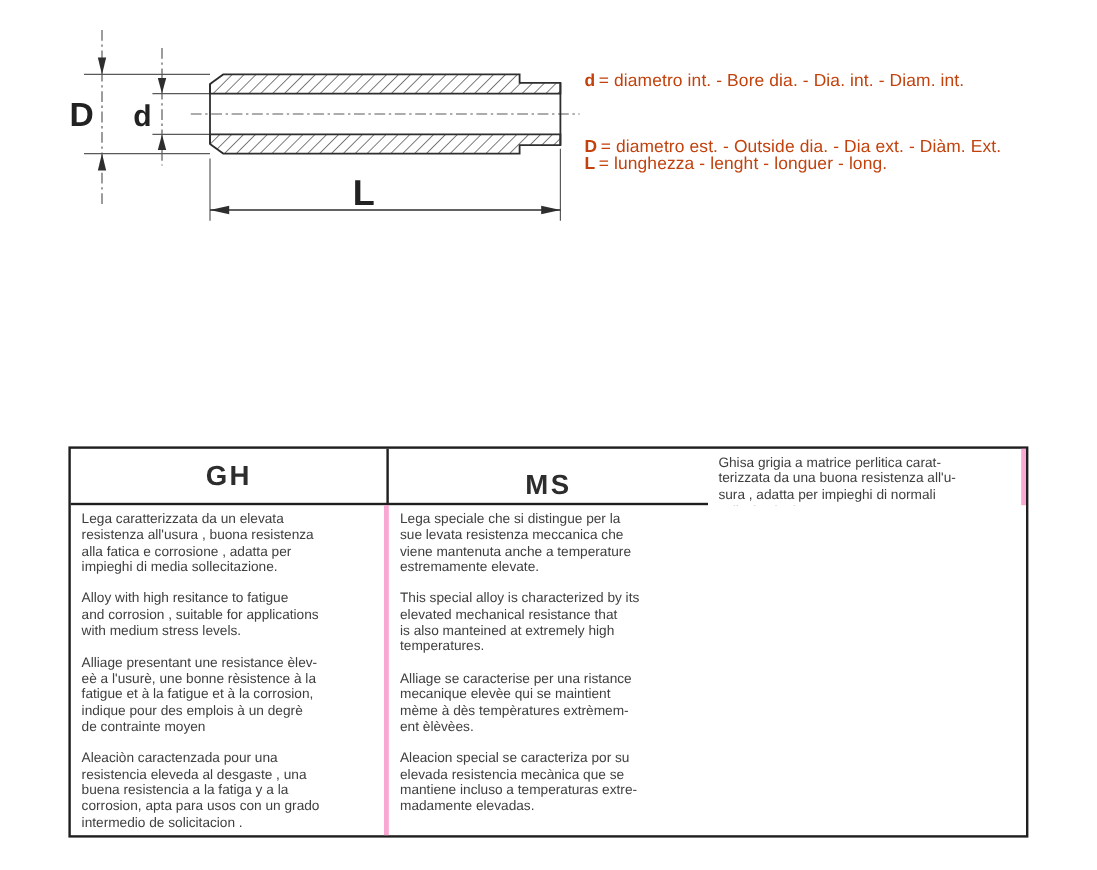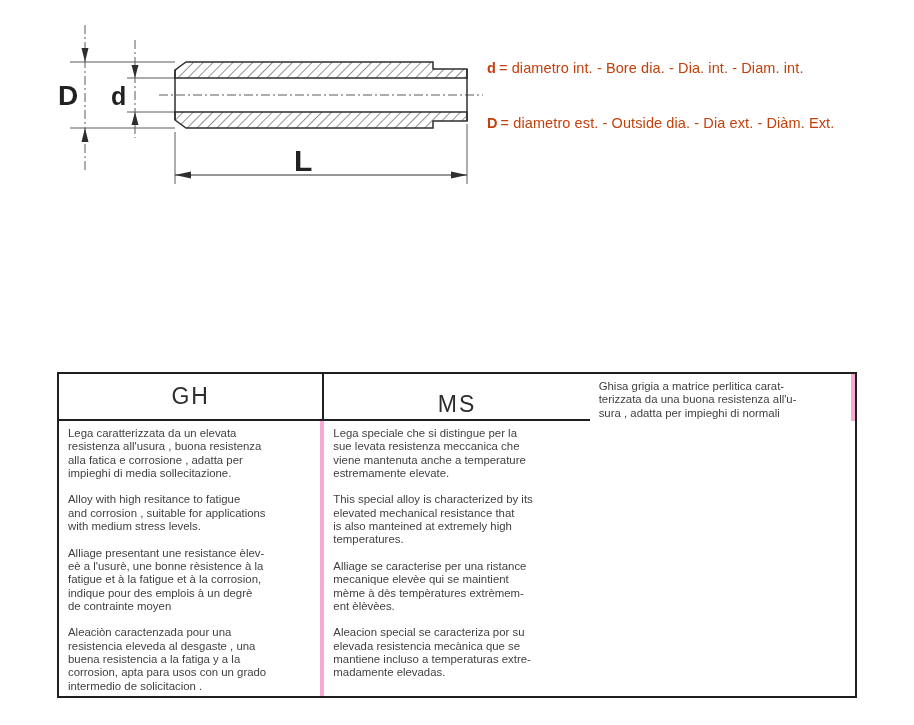--- a/index.html
+++ b/index.html
@@ -24,21 +24,21 @@
   }
   
   .materials-table{
     position:absolute;left:57px;top:372px;width:800px;height:326px;
     box-sizing:border-box;border:2px solid #1f1f1f;
     display:grid;grid-template-columns:1fr 1fr 1fr;grid-template-rows:47px 1fr;
   }
   .th{
     box-sizing:border-box;border-right:2px solid #1f1f1f;border-bottom:2px solid #1f1f1f;
     display:flex;align-items:center;justify-content:center;
-    font-size:23px;letter-spacing:2px;color:#2d2d2d;font-weight:400;
+    font-size:23px;letter-spacing:2px;color:#2d2d2d;font-weight:700;
   }
   .th.last{border-right:none;margin-top:16px;}
   .td{
     box-sizing:border-box;border-right:4px solid #f9a8d4;
     padding:6px 6px 3px 9px;font-size:11.4px;line-height:13.3px;
     color:#3f3f3f;white-space:pre-line;overflow:hidden;
   }
   .td.last{border-right:none;border-radius:15px;}
 </style>
 </head>
@@ -91,20 +91,23 @@
     <text x="3" y="93" font-size="28" font-weight="700" fill="#222222">D</text>
     <text x="56" y="93" font-size="25" font-weight="700" fill="#222222">d</text>
     <text x="239" y="159" font-size="30" font-weight="700" fill="#222222">L</text>
   </svg>
 
   <div class="legend-row row-d">
     <b>d</b><span>= diametro int. - Bore dia. - Dia. int. - Diam. int.</span>
   </div>
   <div class="legend-row row-D">
     <b>D</b><span>= diametro est. - Outside dia. - Dia ext. - Diàm. Ext.</span>
+  </div>
+  <div class="legend-row row-L">
+    <b>L</b><span>= lunghezza - lenght - longuer - long.</span>
   </div>
 
 
   <div class="materials-table">
     <div class="th">GH</div>
     <div class="th last">MS</div>
     <div class="td">Ghisa grigia a matrice perlitica carat-
 terizzata da una buona resistenza all'u-
 sura , adatta per impieghi di normali
 sollecitazioni

